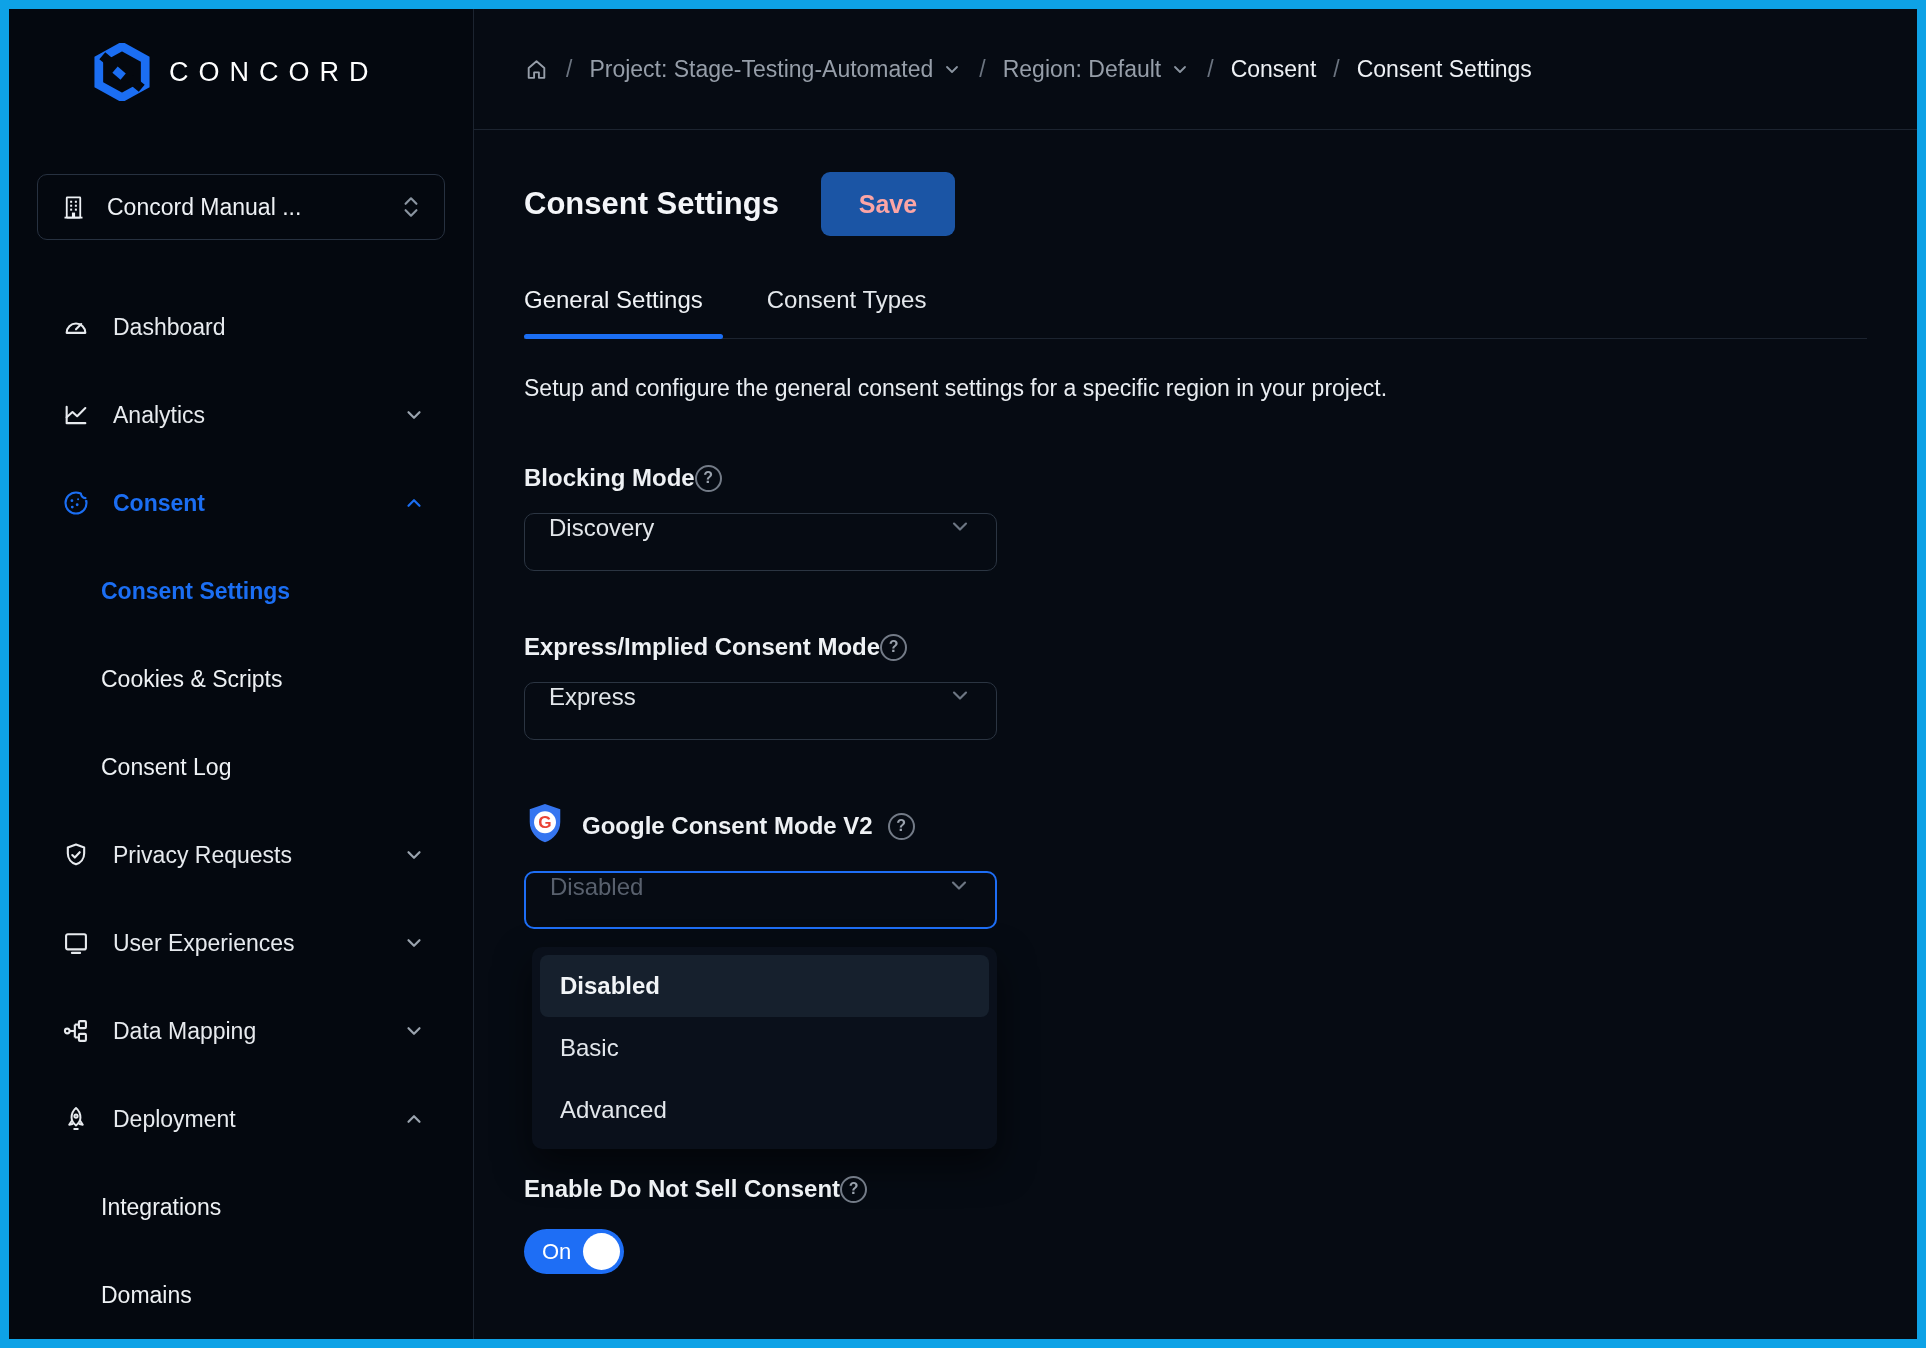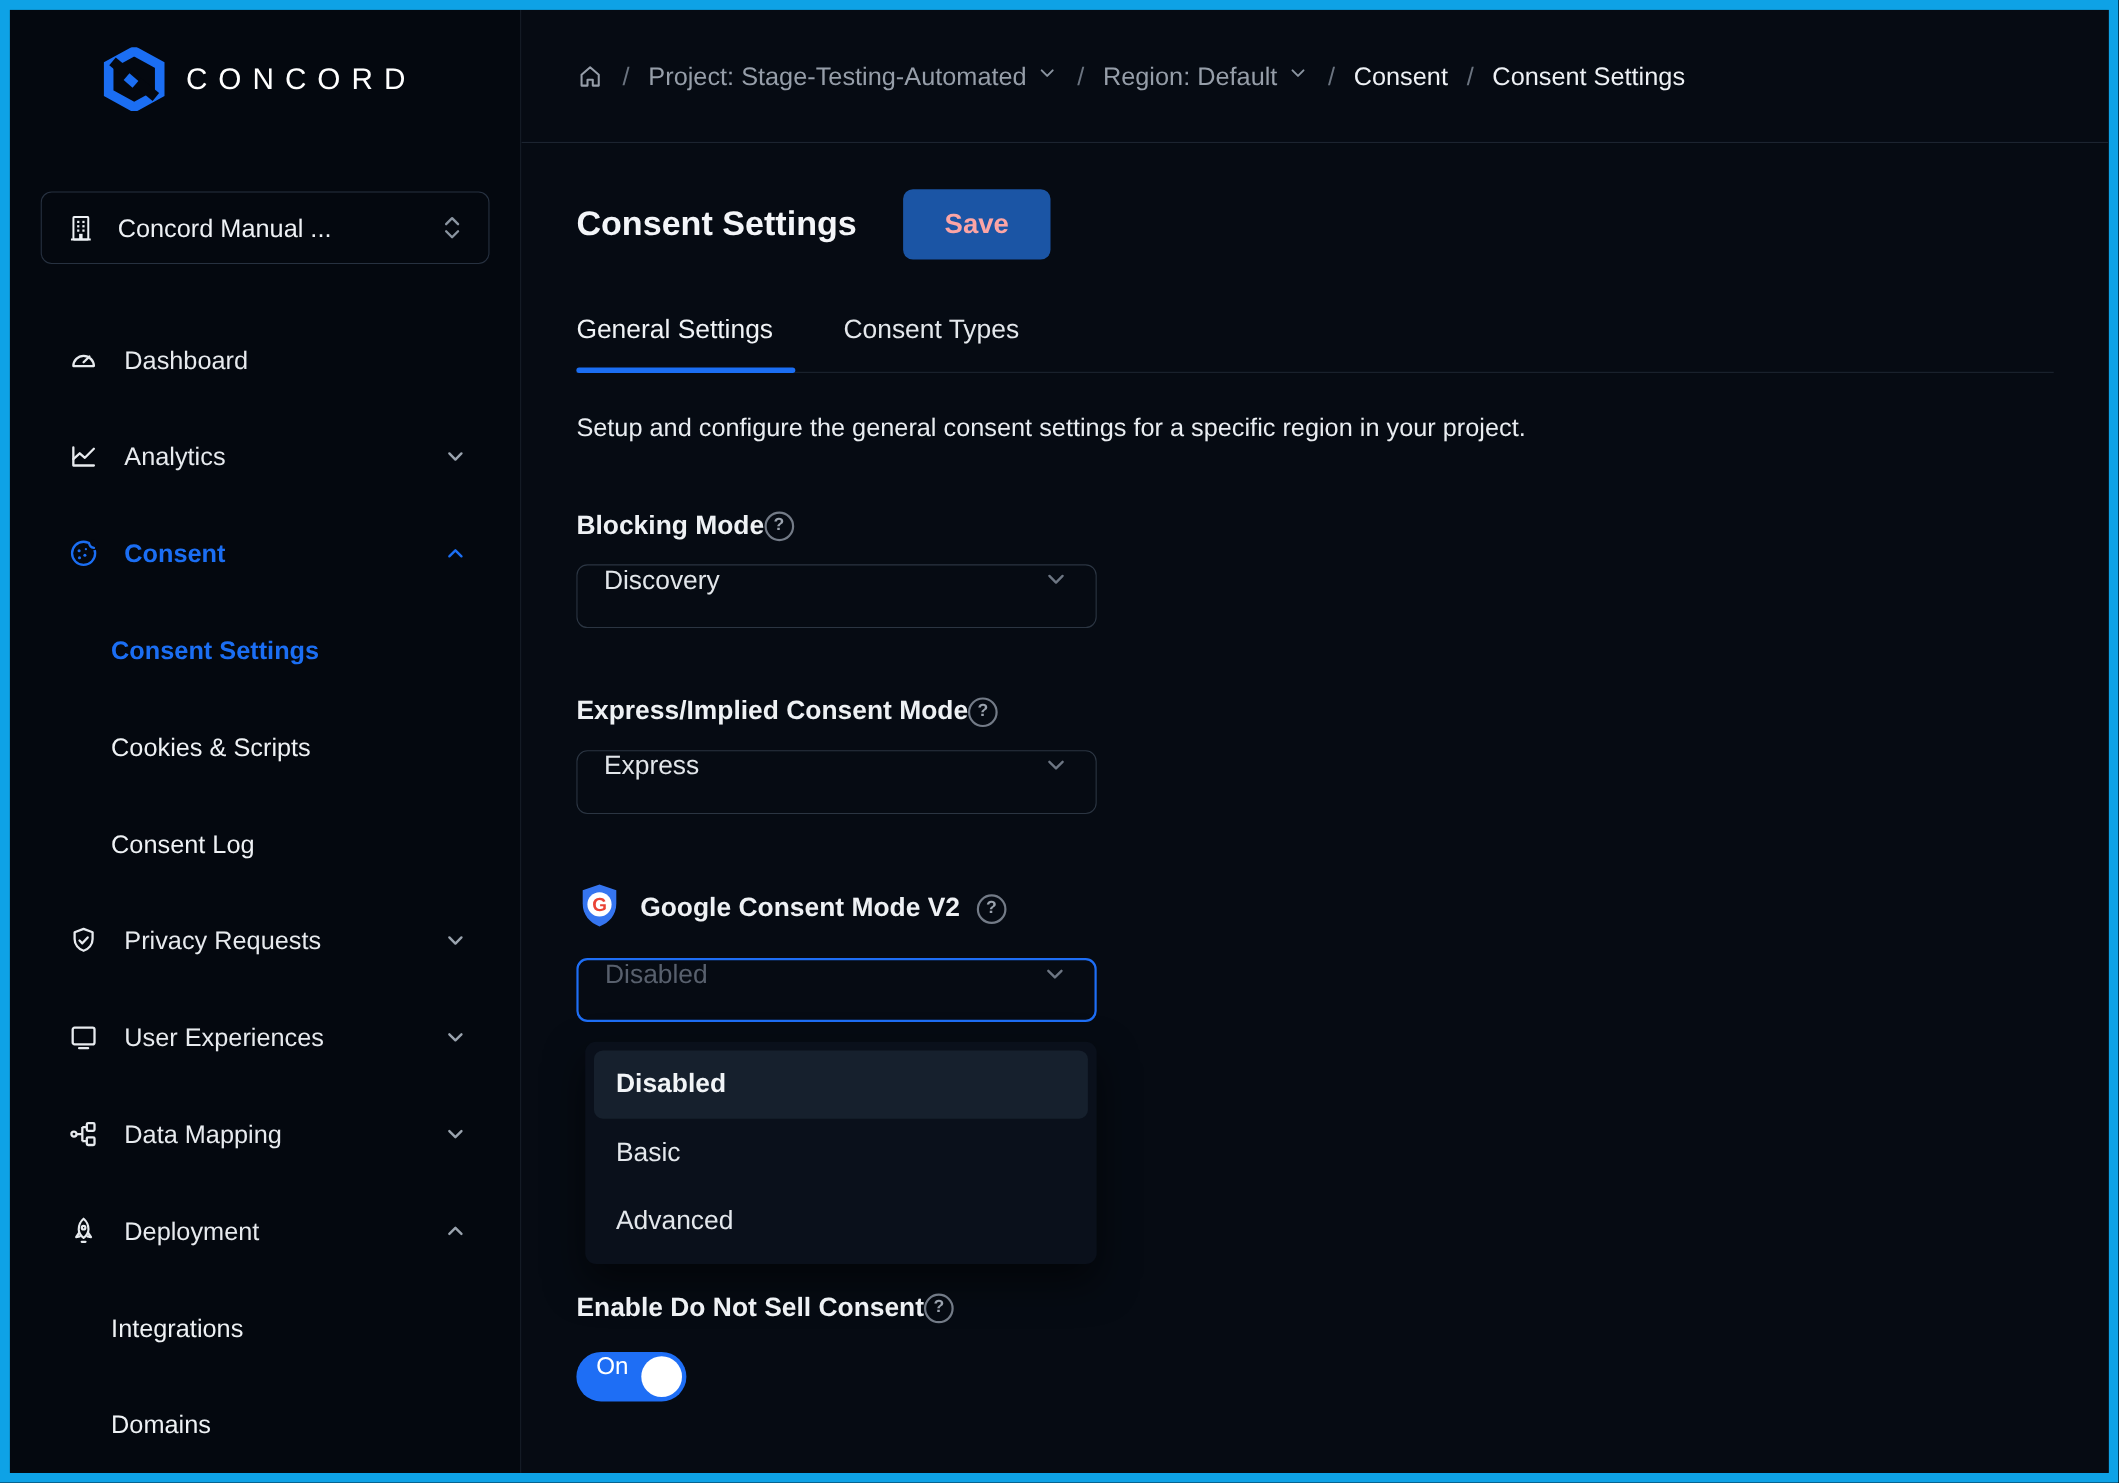--- a/index.html
+++ b/index.html
@@ -19,21 +19,21 @@
   .nav-row .nicon{width:28px;height:28px;margin-right:23px;display:flex;align-items:center;justify-content:center;color:#e7eaee;}
   .nav-row .chev{margin-left:auto;color:#9aa3ae;display:flex;}
   .nav-row.active{color:#1b6ef3;font-weight:700;}
   .nav-row.active .nicon,.nav-row.active .chev{color:#1b6ef3;}
   .nav-sub{height:88px;display:flex;align-items:center;padding-left:92px;color:#eef1f4;font-size:23px;cursor:pointer;}
   .nav-sub.active{color:#1b6ef3;font-weight:700;}
 
   
   .main{flex:1;display:flex;flex-direction:column;background:#060b13;overflow:hidden;}
   .topbar{height:121px;flex-shrink:0;border-bottom:1px solid #1c2430;display:flex;align-items:center;padding:0 30px 0 50px;font-size:23px;color:#969ea9;gap:17px;white-space:nowrap;}
-  .crumb{display:flex;align-items:flex-start;gap:9px;cursor:pointer;}
+  .crumb{display:flex;align-items:center;gap:9px;cursor:pointer;}
   .crumb-strong{color:#eef1f5;}
   .sep{color:#6b7480;}
   .bc-chev{color:#8a94a0;display:flex;}
 
   .content{padding:42px 50px 0;}
   .title-row{display:flex;align-items:center;gap:42px;}
   .page-title{margin:0;font-size:31px;font-weight:700;color:#f3f5f8;}
   .save-btn{width:134px;height:64px;background:#1b55a5;border:none;border-radius:9px;color:#fca5a5;font-size:25px;font-weight:700;cursor:pointer;font-family:inherit;}
 
   .tabs{display:flex;gap:64px;margin-top:50px;border-bottom:1px solid #1c2430;}
@@ -48,21 +48,21 @@
   .select{margin-top:21px;width:473px;height:58px;border:1px solid #2b3542;border-radius:10px;display:flex;align-items:flex-start;padding:0 24px;font-size:24px;color:#e2e6ea;cursor:pointer;background:#060b13;}
   .select .dd-chev{margin-left:auto;color:#6d7683;display:flex;}
   .select.focused{border:2px solid #1e6ef5;color:#58606d;}
   .g-row{margin-top:62px;display:flex;align-items:center;gap:16px;}
   .g-label{font-size:24px;font-weight:700;color:#eef1f4;display:flex;align-items:center;gap:15px;}
 
   .menu{width:465px;margin:18px 0 0 8px;background:#0a101b;border-radius:10px;padding:8px;box-shadow:0 16px 36px rgba(0,0,0,.55);}
   .menu-item{height:62px;display:flex;align-items:center;padding:0 20px;font-size:24px;color:#e3e7ec;border-radius:8px;cursor:pointer;}
   .menu-item.selected{background:#16202d;font-weight:700;color:#f1f4f7;}
 
-  .toggle{margin-top:26px;width:100px;height:45px;border-radius:23px;background:#1e6ef5;display:flex;align-items:flex-start;position:relative;cursor:pointer;}
+  .toggle{margin-top:26px;width:100px;height:45px;border-radius:23px;background:#1e6ef5;display:flex;align-items:center;position:relative;cursor:pointer;}
   .toggle-label{color:#ffffff;font-size:22px;margin-left:18px;font-weight:500;}
   .toggle-knob{position:absolute;right:4px;top:4px;width:37px;height:37px;background:#ffffff;border-radius:50%;}
 
   svg{display:block;}
 </style>
 </head>
 <body>
 
 <div class="frame">
 

